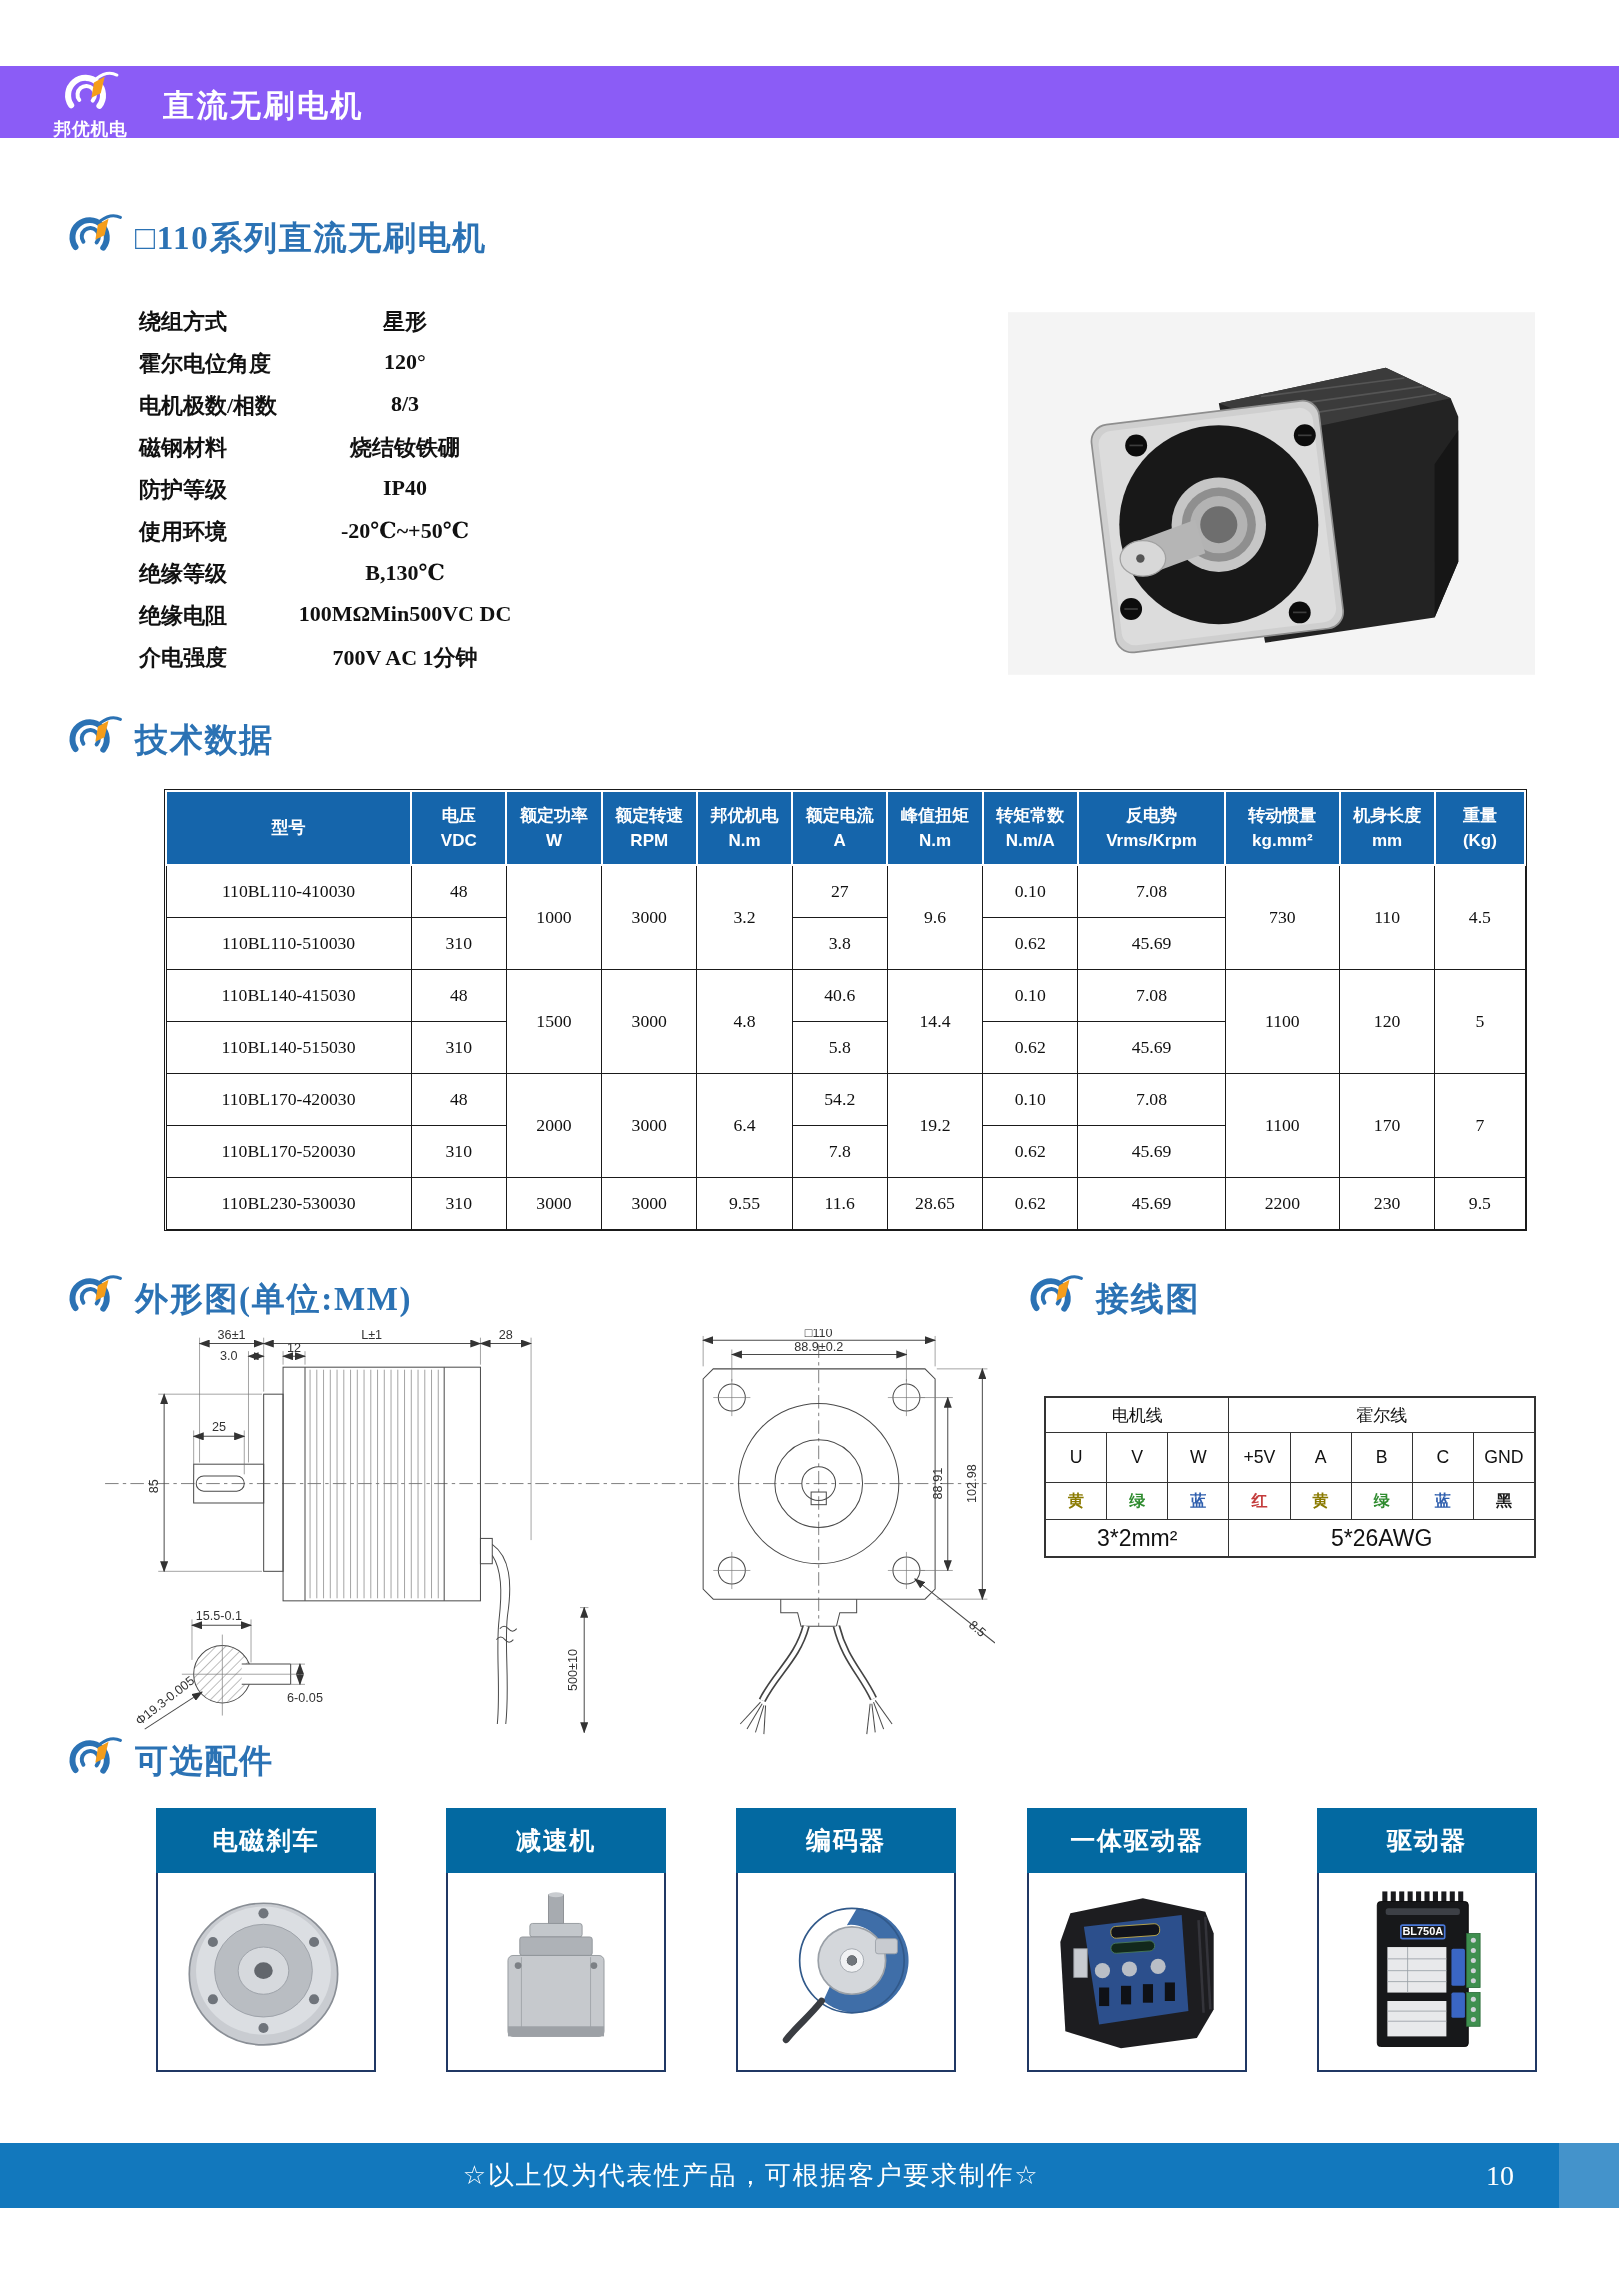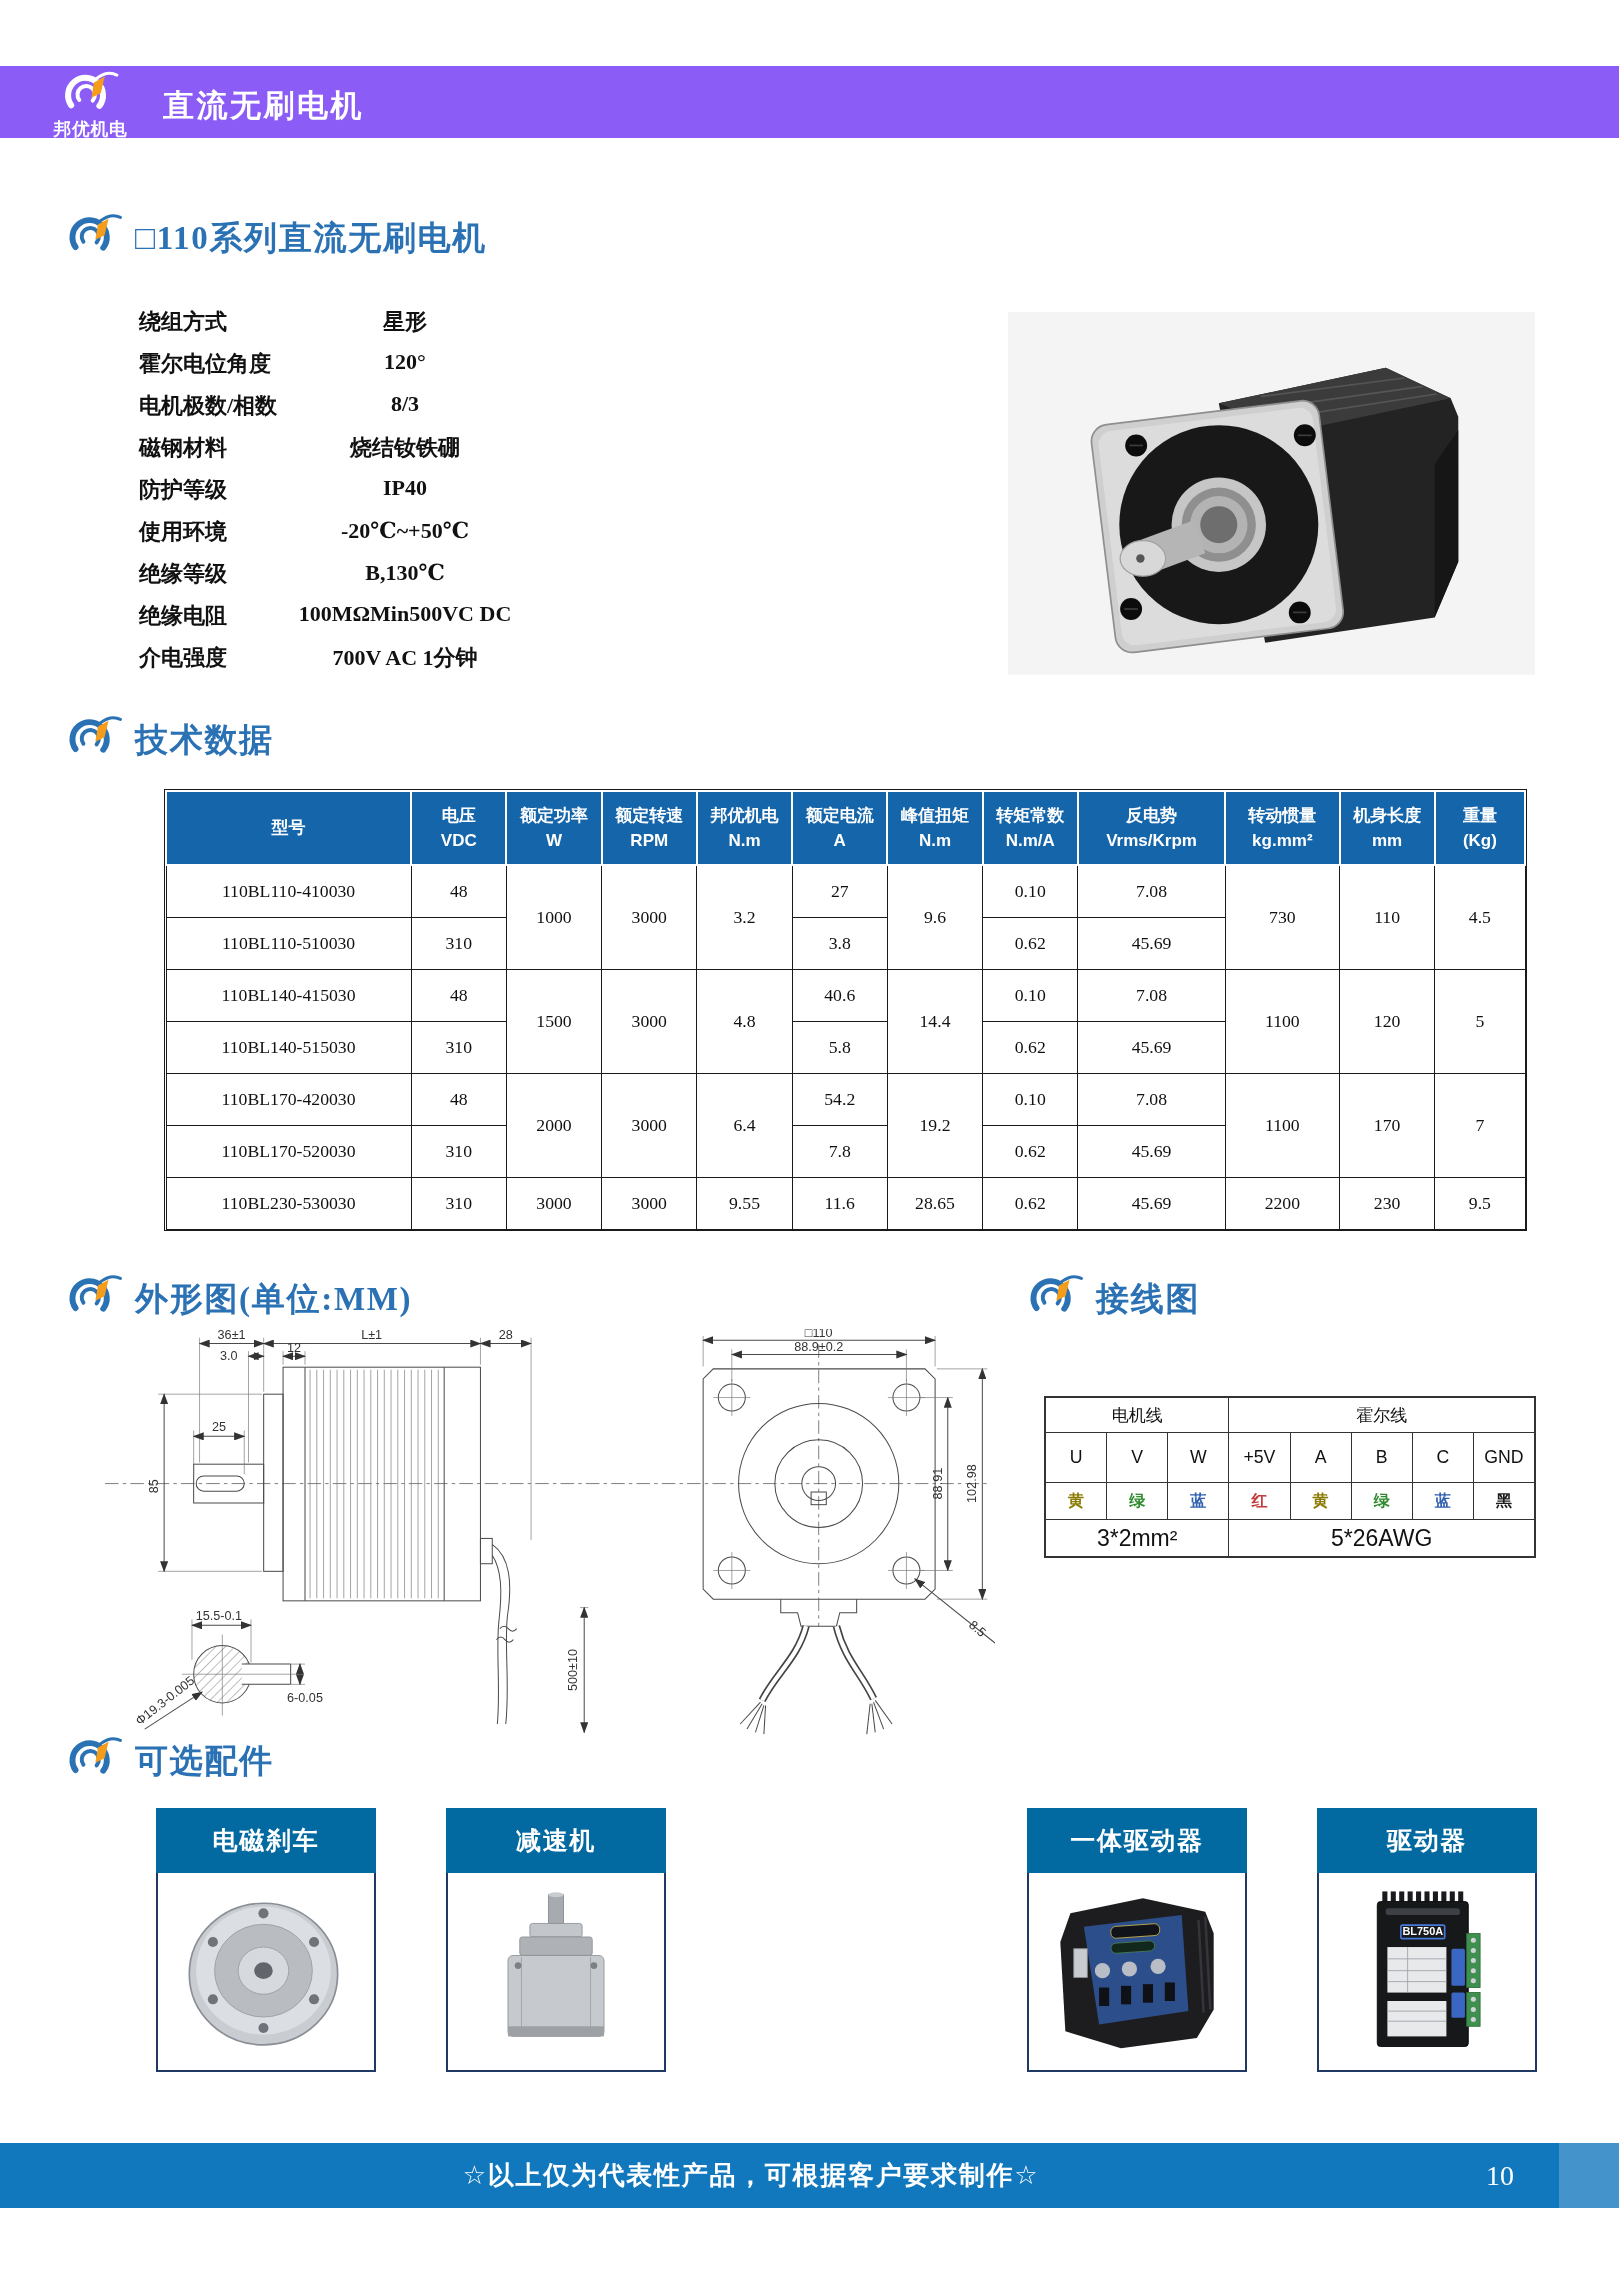--- a/index.html
+++ b/index.html
@@ -10,21 +10,21 @@
   .topbar{position:absolute;left:0;top:66px;width:1620px;height:72px;background:#8b5cf6;}
   .brand{position:absolute;left:44px;top:1.7px;width:93px;height:69px;color:#fff;}
   .brand .js-logo{position:absolute;left:6.7px;top:1.7px;width:78px;height:47px;color:#fff;}
   .brand-name{position:absolute;left:0;top:49px;width:93px;text-align:center;
               font-size:17.7px;font-weight:bold;letter-spacing:0.8px;}
   .topbar-title{position:absolute;left:163px;top:18.6px;font-size:31px;font-weight:bold;
                 color:#fff;letter-spacing:2.5px;font-family:"Liberation Serif","DejaVu Serif",serif;}
 
   .footer{position:absolute;left:0;top:2143px;width:1620px;height:65px;background:#1278bd;}
   .footer-note{position:absolute;left:0;top:0;width:1502px;height:65px;line-height:65px;
-               text-align:center;color:#fff;font-size:26px;font-weight:bold;letter-spacing:1.7px;}
+               text-align:center;color:#fff;font-size:26px;font-weight:normal;letter-spacing:1.7px;}
   .footer-pagebox{position:absolute;right:0;top:0;width:61px;height:65px;background:#4493cb;}
   .footer-page{position:absolute;left:1486px;top:0;height:65px;line-height:65px;color:#fff;
                font-size:28px;font-family:"Liberation Serif","DejaVu Serif",serif;}
 
   
   .section-head{position:absolute;height:54px;}
   .section-head .js-logo{position:absolute;left:0;top:0;width:66px;height:47px;color:#2b72b4;}
   .section-title{position:absolute;left:74px;top:5px;font-size:33px;font-weight:bold;color:#2b72b4;
                  letter-spacing:1.7px;font-family:"Liberation Serif","DejaVu Serif",serif;white-space:nowrap;}
 
@@ -619,20 +619,36 @@
         <rect x="58" y="86" width="114" height="96" rx="6" fill="#c6c9cd" stroke="#8d9196"></rect>
         <line x1="74" y1="88" x2="74" y2="180" stroke="#9da1a6"></line>
         <line x1="156" y1="88" x2="156" y2="180" stroke="#9da1a6"></line>
         <rect x="58" y="170" width="114" height="12" fill="#9da1a6"></rect>
         <circle cx="70" cy="98" r="4" fill="#7c8085"></circle>
           <circle cx="160" cy="98" r="4" fill="#7c8085"></circle>
       </svg>
     </div>
   </div>
 
+  <div class="card" style="left:736px;">
+    <div class="card-head">编码器</div>
+    <div class="card-body">
+      <svg width="194" height="177" viewBox="0 0 230 210">
+        <path d="M128,30 a62,62 0 1 1 -40,110 l10,-22 a38,38 0 1 0 18,-68 Z" fill="#3f6ea8"></path>
+        <circle cx="122" cy="92" r="62" fill="none" stroke="#2f5websafe"></circle>
+        <circle cx="122" cy="92" r="62" fill="none" stroke="#31598a" stroke-width="2"></circle>
+        <circle cx="122" cy="92" r="40" fill="#d4d7db" stroke="#9aa0a7" stroke-width="2"></circle>
+        <circle cx="122" cy="92" r="14" fill="#f0f1f3" stroke="#9aa0a7"></circle>
+        <circle cx="122" cy="92" r="6" fill="#707publicrelations"></circle>
+        <circle cx="122" cy="92" r="6" fill="#70757b"></circle>
+        <rect x="150" y="66" width="26" height="18" rx="3" fill="#c8cbd0" stroke="#9aa0a7"></rect>
+        <path d="M86,140 C70,160 58,168 44,186" stroke="#3a3d42" stroke-width="8" fill="none" stroke-linecap="round"></path>
+      </svg>
+    </div>
+  </div>
 
   <div class="card" style="left:1027px;">
     <div class="card-head">一体驱动器</div>
     <div class="card-body">
       <svg width="194" height="177" viewBox="0 0 230 210">
         <path d="M36,36 L122,18 L196,34 L206,60 L206,150 L186,184 L96,196 L30,176 L24,70 Z" fill="#1d1d20"></path>
         <g stroke="#34343a" stroke-width="3">
           <line x1="196" y1="40" x2="202" y2="150"></line>
             <line x1="188" y1="44" x2="194" y2="154"></line>
         </g>

